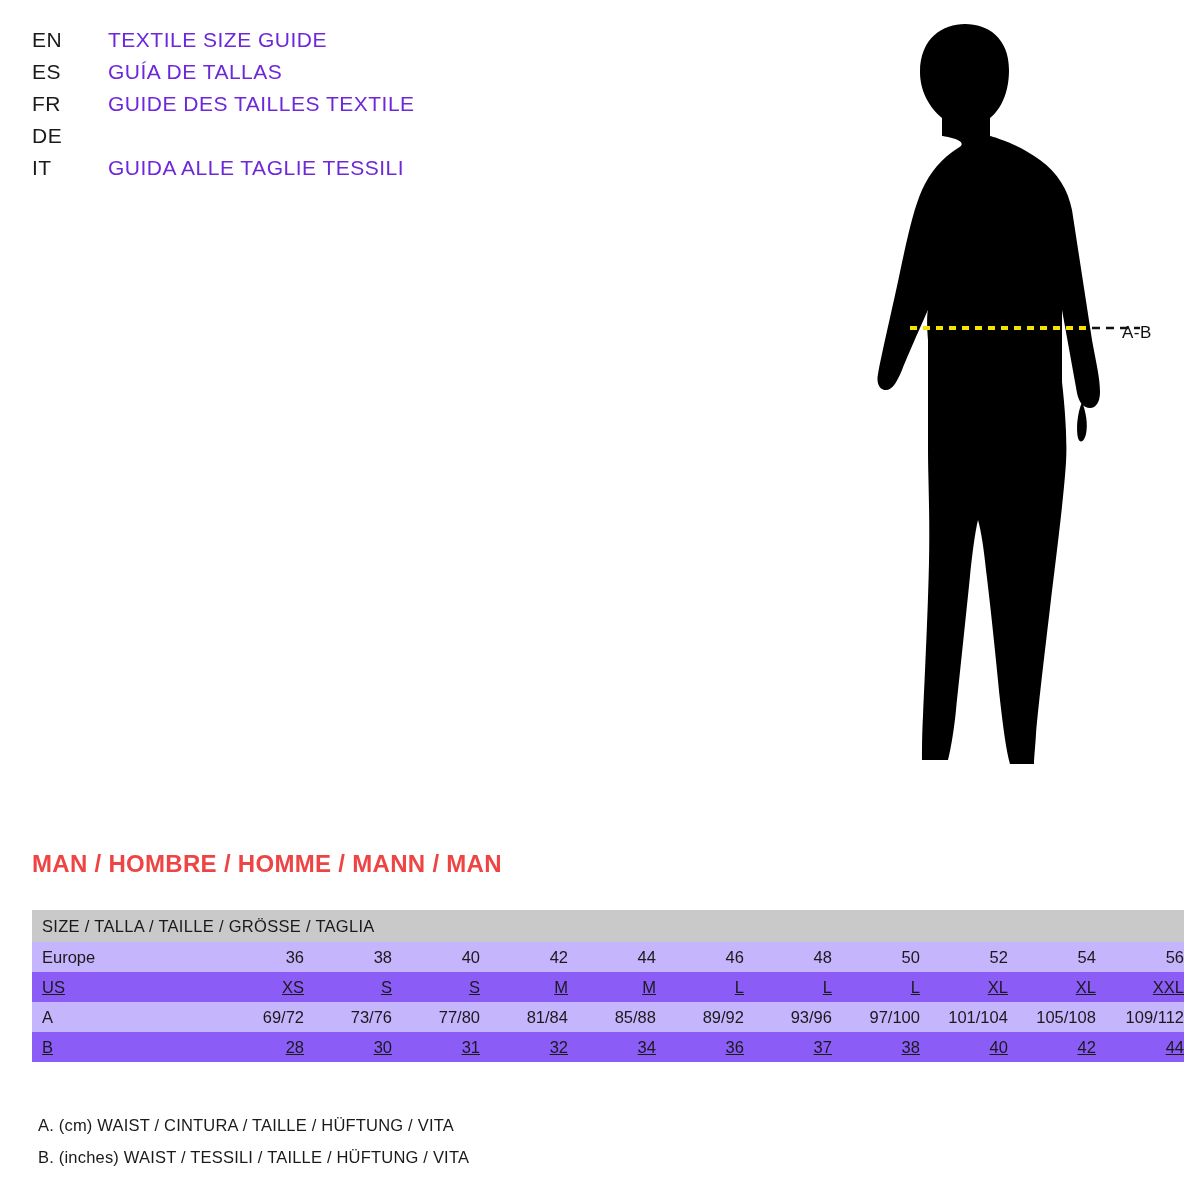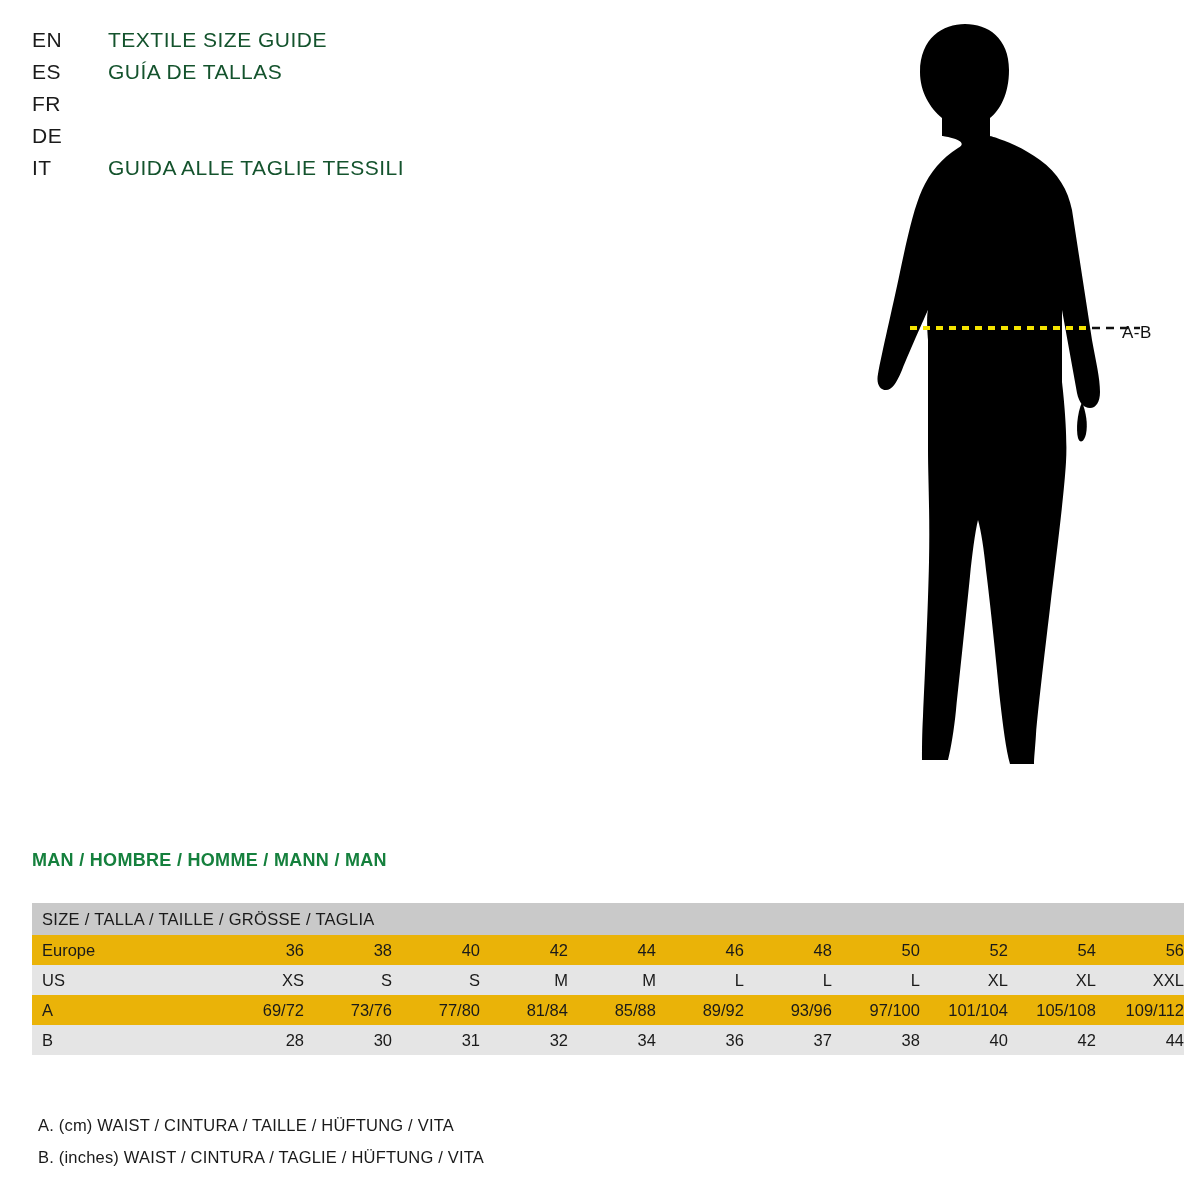--- a/index.html
+++ b/index.html
@@ -30,21 +30,21 @@
   }
   .lang-code {
     width: 76px;
     font-size: 21px;
     letter-spacing: 0.5px;
     color: #1a1a1a;
   }
   .lang-title {
     font-size: 21px;
     letter-spacing: 0.5px;
-    color: #14532d;
+    color: #6d28d9;
   }
   #garment-title {
     margin-top: 22px;
     font-size: 20.5px;
     font-weight: bold;
     letter-spacing: 0.4px;
     color: #111;
   }
 
   
@@ -70,25 +70,25 @@
   }
 
   
   #table-section {
     position: absolute;
     left: 32px;
     top: 850px;
     width: 1140px;
   }
   #gender-title {
-    font-size: 18px;
+    font-size: 24px;
     font-weight: bold;
     letter-spacing: 0.3px;
     margin-bottom: 16px;
-    color: #15803d;
+    color: #ef4444;
   }
   table {
     border-collapse: collapse;
     width: 1152px;
     table-layout: fixed;
     margin-top: 32px;
   }
   th, td {
     font-size: 16.5px;
     font-weight: normal;
@@ -102,22 +102,22 @@
     text-align: left;
     padding-left: 10px;
   }
   tr.row-head th {
     background: #c9c9c9;
     text-align: left;
     padding-left: 10px;
     letter-spacing: 0.3px;
     height: 32px;
   }
-  tr.row-light td { background: #eab308; }
-  tr.row-dark td  { background: #e5e5e5; }
+  tr.row-light td { background: #c4b5fd; }
+  tr.row-dark td  { background: #8b5cf6; text-decoration: underline; }
 
   
   #footnotes {
     position: absolute;
     left: 38px;
     top: 1116px;
     width: 900px;
   }
   .footnote {
     font-size: 16.5px;
@@ -133,20 +133,21 @@
   <div class="lang-row">
     <div class="lang-code">EN</div>
     <div class="lang-title">TEXTILE SIZE GUIDE</div>
   </div>
   <div class="lang-row">
     <div class="lang-code">ES</div>
     <div class="lang-title">GUÍA DE TALLAS</div>
   </div>
   <div class="lang-row">
     <div class="lang-code">FR</div>
+    <div class="lang-title">GUIDE DES TAILLES TEXTILE</div>
   </div>
   <div class="lang-row">
     <div class="lang-code">DE</div>
   </div>
   <div class="lang-row">
     <div class="lang-code">IT</div>
     <div class="lang-title">GUIDA ALLE TAGLIE TESSILI</div>
   </div>
 </div>
 
@@ -259,14 +260,14 @@
         <td>40</td>
         <td>42</td>
         <td>44</td>
       </tr>
     </tbody>
   </table>
 </div>
 
 <div id="footnotes">
   <div class="footnote">A. (cm) WAIST / CINTURA / TAILLE / HÜFTUNG / VITA</div>
-  <div class="footnote">B. (inches) WAIST / CINTURA / TAGLIE / HÜFTUNG / VITA</div>
+  <div class="footnote">B. (inches) WAIST / TESSILI / TAILLE / HÜFTUNG / VITA</div>
 </div>
 
 </body></html>

